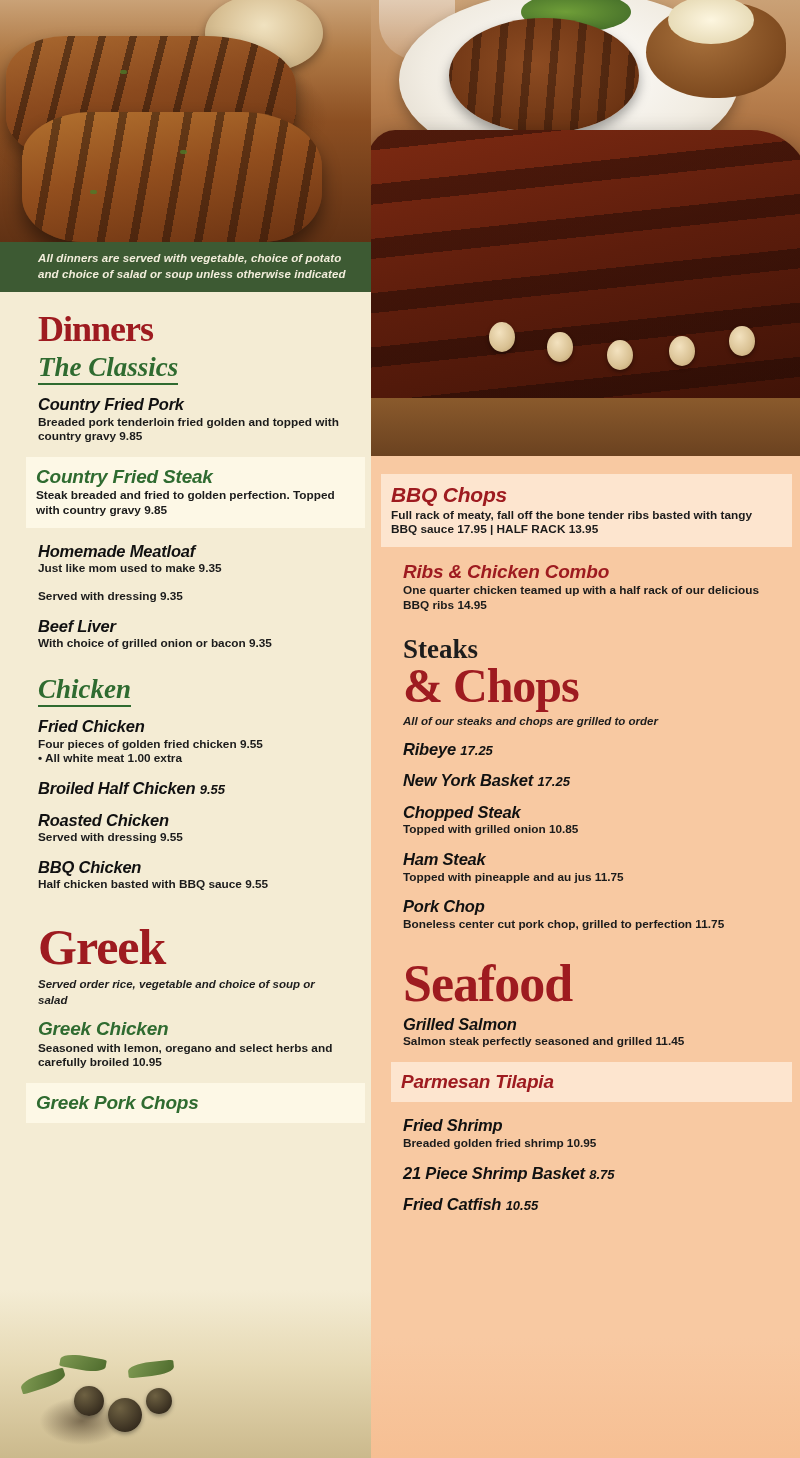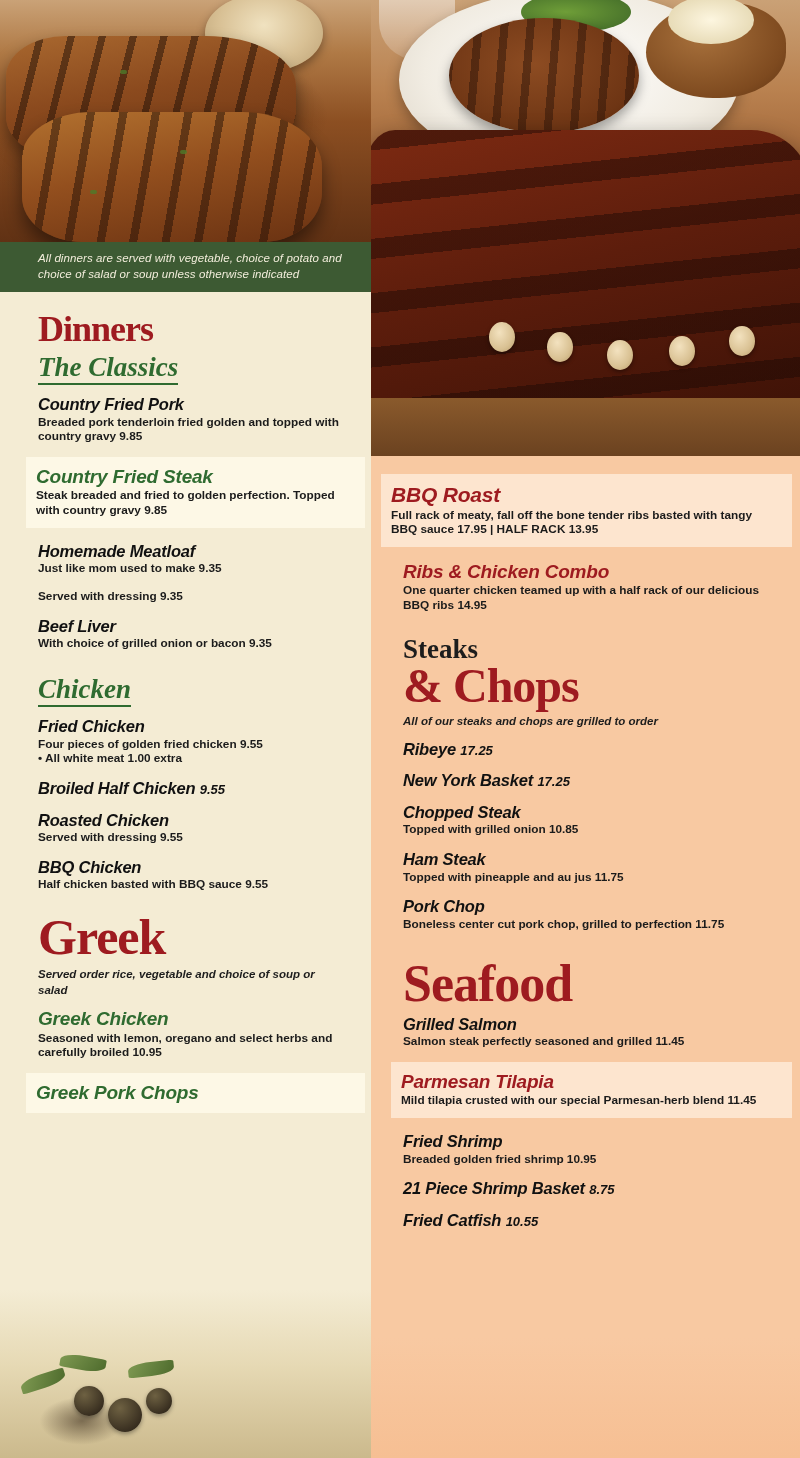--- a/index.html
+++ b/index.html
@@ -84,21 +84,21 @@
     position: relative;
     margin-top: -48px;
     width: 371px;
     background: #3d5a33;
     color: #f2eddb;
     padding: 9px 14px 10px 38px;
     box-sizing: border-box;
     font-style: italic;
     font-size: 11.5px;
     line-height: 1.35;
-    font-weight: normal;
+    font-weight: bold;
     letter-spacing: .1px;
   }
 
   .left-body {
     padding: 16px 26px 0 38px;
     box-sizing: border-box;
   }
 
   
   .col-right {
@@ -391,21 +391,21 @@
           <div class="desc">Served with dressing  9.55</div>
         </div>
 
         <div class="item">
           <div class="name">BBQ Chicken</div>
           <div class="desc">Half chicken basted with BBQ sauce  9.55</div>
         </div>
       </div>
 
       <div>
-        <div class="heading-big" style="margin-top:22px;font-size:50px;">Greek</div>
+        <div class="heading-big" style="margin-top:32px;font-size:50px;">Greek</div>
         <div class="sub-italic">Served order rice, vegetable and choice of soup or salad</div>
 
         <div class="item green big">
           <div class="name">Greek Chicken</div>
           <div class="desc">Seasoned with lemon, oregano and select herbs and carefully broiled  10.95</div>
         </div>
 
         <div class="item highlight">
           <div class="name">Greek Pork Chops</div>
         </div>
@@ -440,21 +440,21 @@
       <div class="bone" style="left:236px;top:340px;"></div>
       <div class="bone" style="left:298px;top:336px;"></div>
       <div class="bone" style="left:358px;top:326px;"></div>
       <div class="board"></div>
     </div>
 
     <div class="right-body">
 
       <div>
         <div class="item highlight">
-          <div class="name" style="color:#9e1b20;font-size:21px;">BBQ Roast</div>
+          <div class="name" style="color:#9e1b20;font-size:21px;">BBQ Chops</div>
           <div class="desc">Full rack of meaty, fall off the bone tender ribs basted with tangy BBQ sauce  17.95  |  HALF RACK  13.95</div>
         </div>
 
         <div class="item big" style="margin-left:10px;">
           <div class="name" style="color:#9e1b20;">Ribs &amp; Chicken Combo</div>
           <div class="desc">One quarter chicken teamed up with a half rack of our delicious BBQ ribs  14.95</div>
         </div>
       </div>
 
       <div style="margin-left:10px;">
@@ -497,21 +497,20 @@
       <div style="margin-left:10px;">
         <div class="heading-big" style="margin-top:28px;font-size:52px;">Seafood</div>
 
         <div class="item">
           <div class="name">Grilled Salmon</div>
           <div class="desc">Salmon steak perfectly seasoned and grilled  11.45</div>
         </div>
 
         <div class="item highlight">
           <div class="name" style="color:#9e1b20;">Parmesan Tilapia</div>
-          <div class="desc">Mild tilapia crusted with our special Parmesan-herb blend  11.45</div>
         </div>
 
         <div class="item">
           <div class="name">Fried Shrimp</div>
           <div class="desc">Breaded golden fried shrimp  10.95</div>
         </div>
 
         <div class="item">
           <div class="name">
             <span>21 Piece Shrimp Basket</span>

